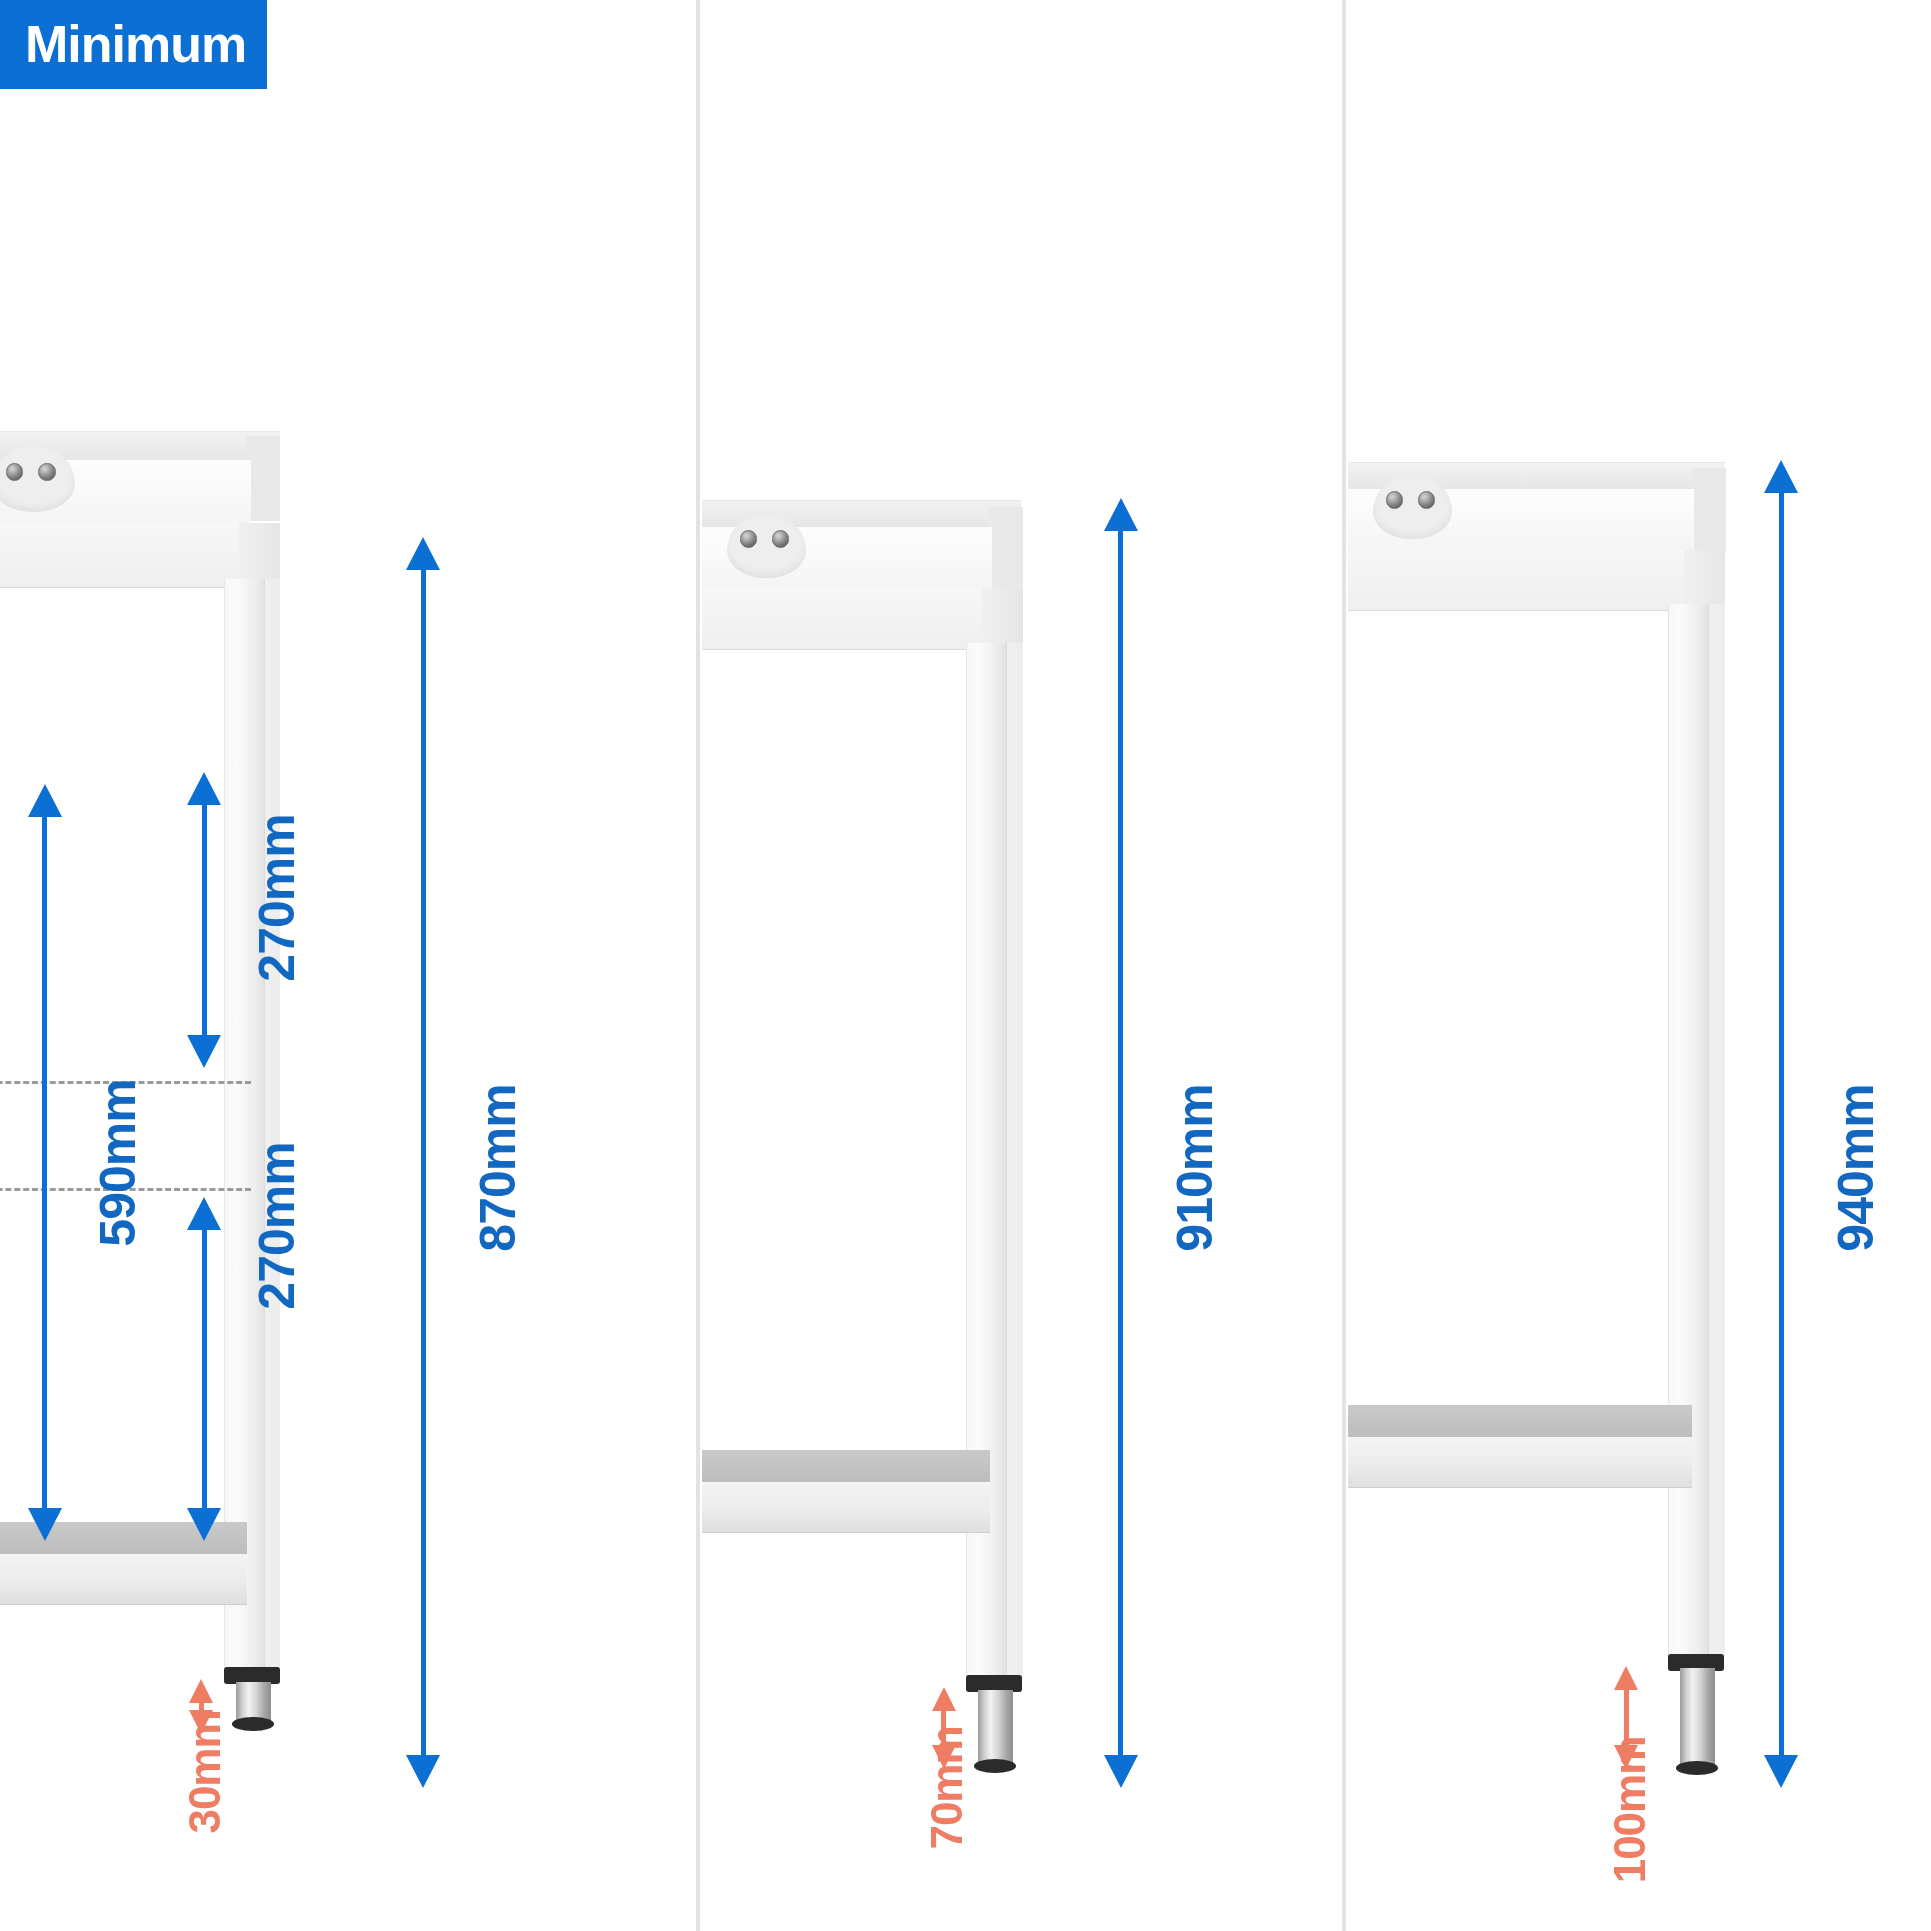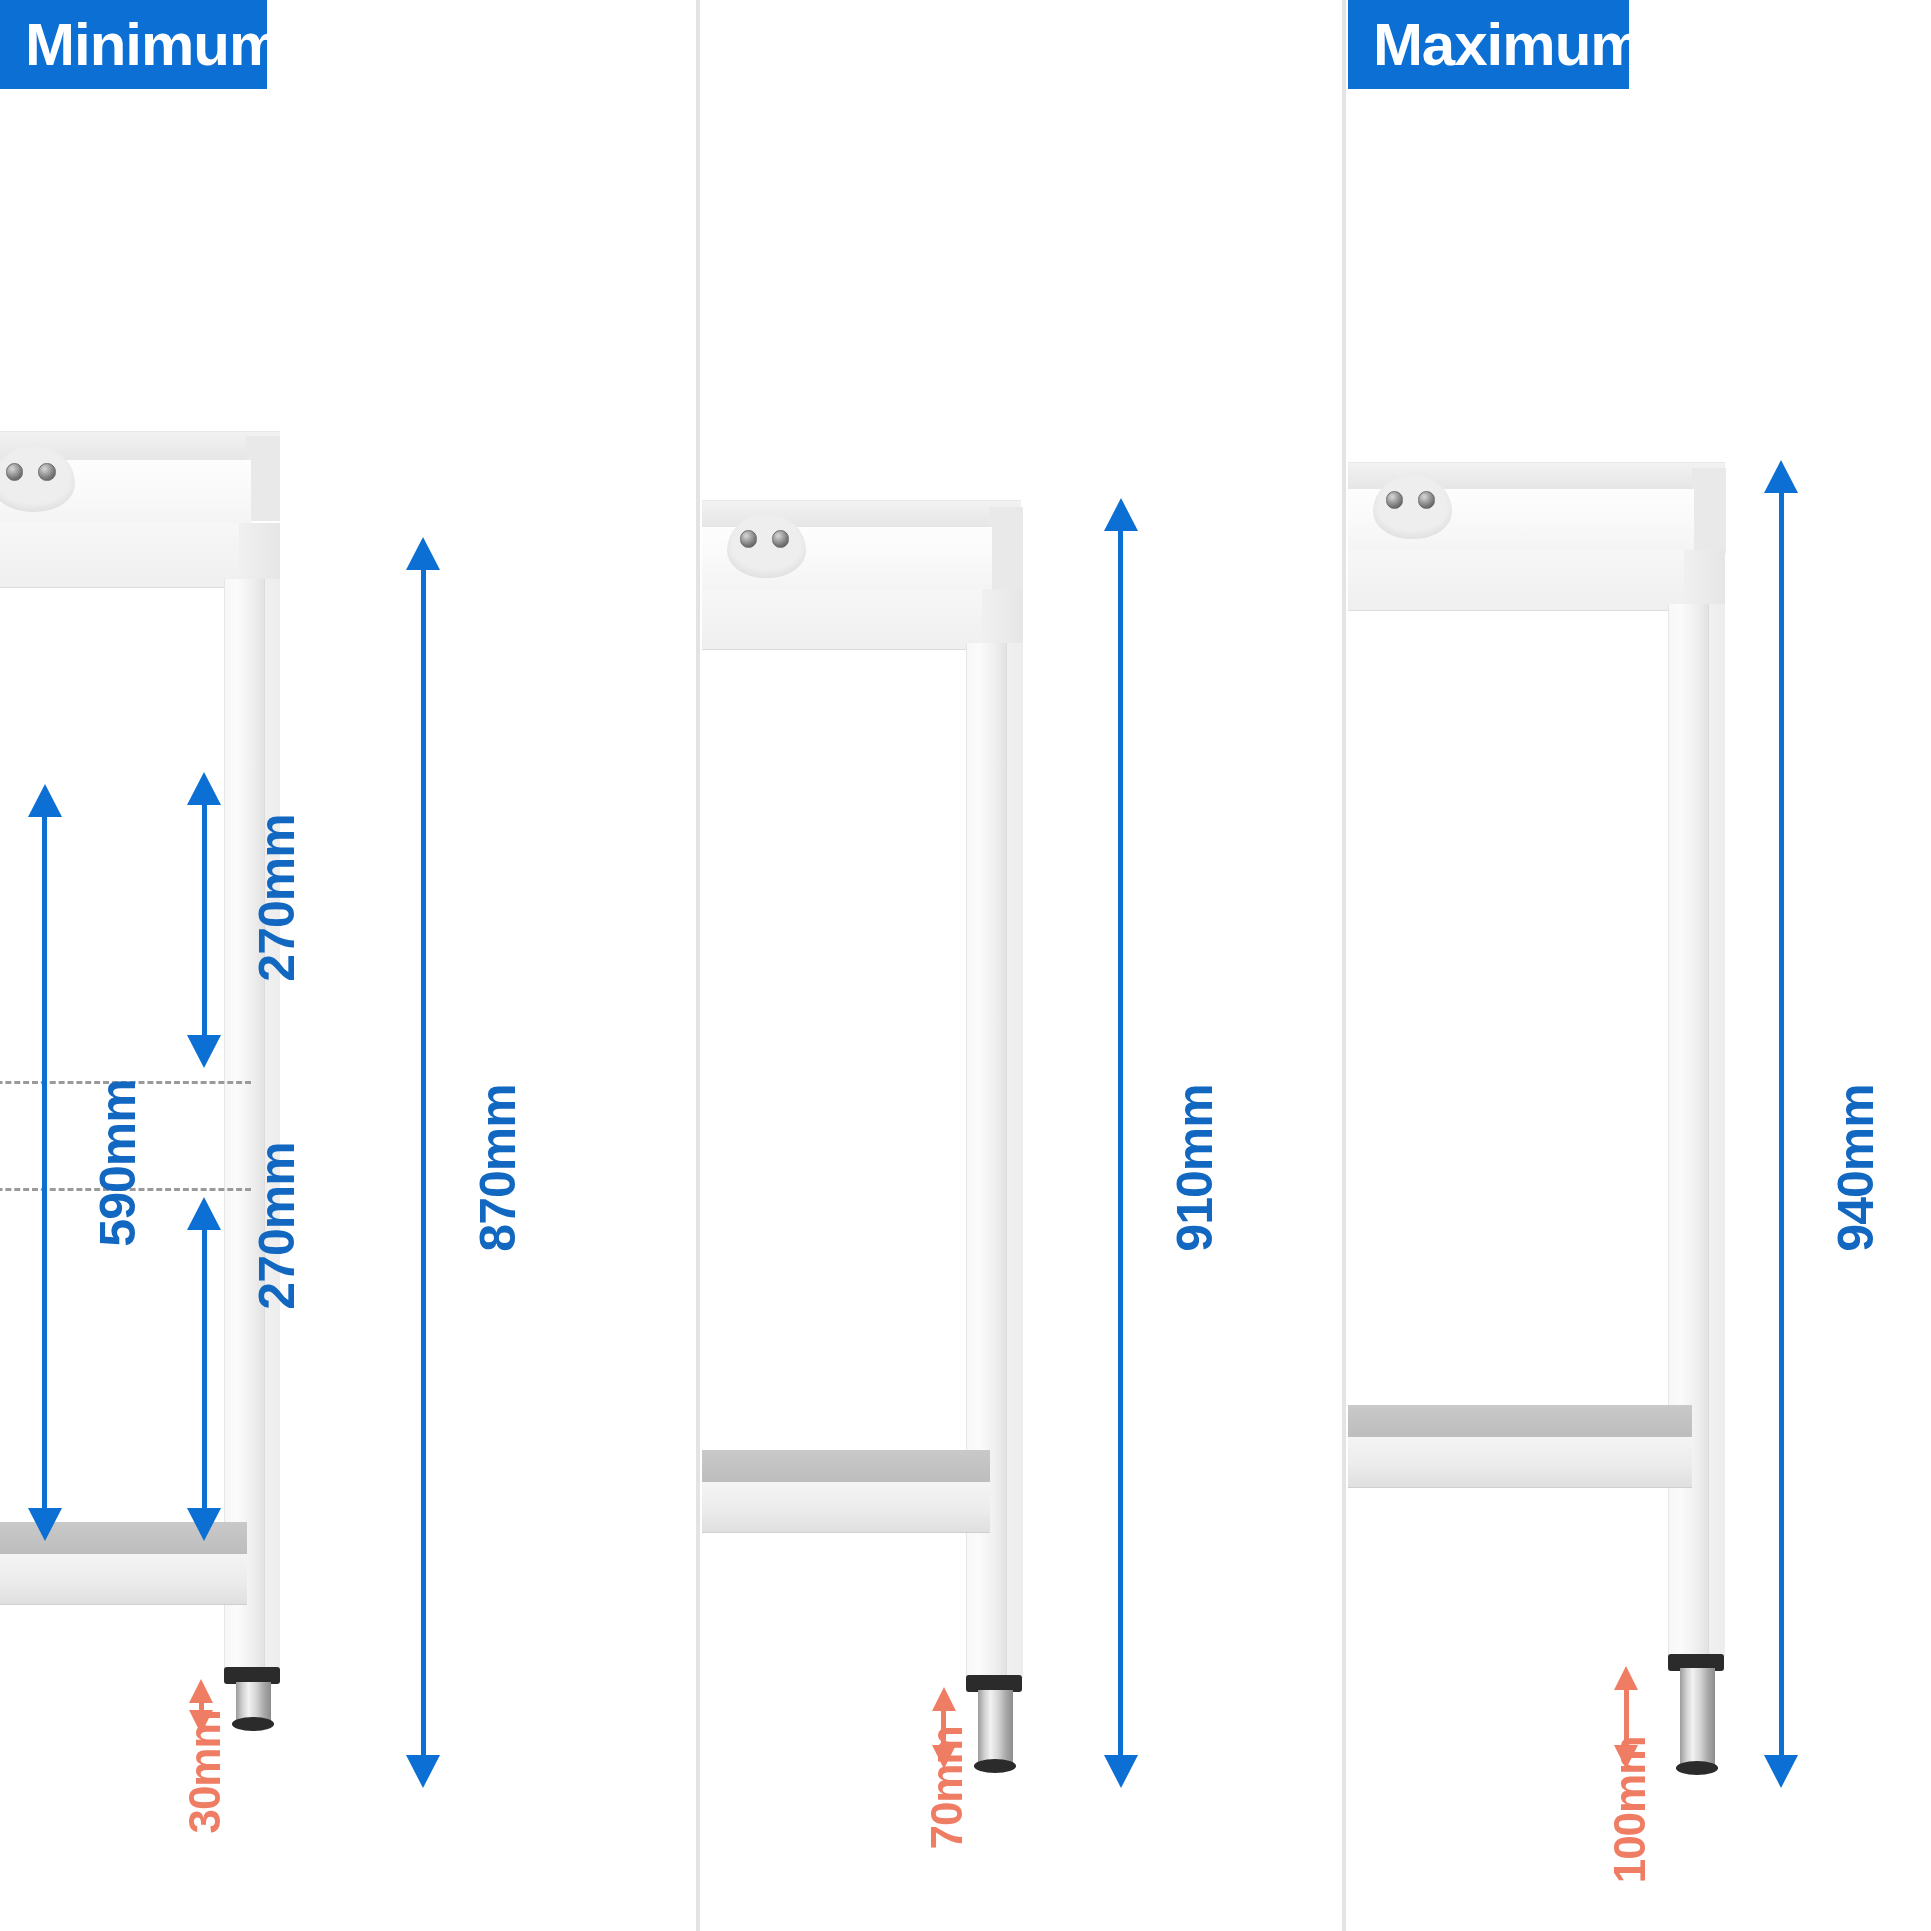--- a/index.html
+++ b/index.html
@@ -3,21 +3,21 @@
 <meta charset="utf-8">
 <style>
   html,body{margin:0;padding:0;background:#fff;}
   body{width:1931px;height:1931px;position:relative;overflow:hidden;
        font-family:"Liberation Sans","DejaVu Sans",sans-serif;}
 
   .panel{position:absolute;top:0;height:1931px;}
   .divider{position:absolute;top:0;width:3.9px;height:1931px;background:#e3e3e3;}
 
   .banner{position:absolute;top:0;height:89px;background:#0c6fd4;color:#fff;
-          font-weight:bold;font-size:60px;line-height:89px;
+          font-weight:bold;font-size:52px;line-height:89px;
           padding:0 25px;box-sizing:border-box;white-space:nowrap;letter-spacing:-1px;}
 
   
   .table{position:absolute;}
 
   
   .wt-top{position:absolute;background:linear-gradient(180deg,#f2f2f2 0%,#eaeaea 60%,#e4e4e4 100%);
           border-top:1px solid #e8e8e8;}
   .wt-face{position:absolute;background:linear-gradient(180deg,#fdfdfd 0%,#fafafa 45%,#f4f4f4 100%);
            border-bottom:1px solid #dedede;}
@@ -161,21 +161,20 @@
   <div class="dimlabel" style="left:466px;top:1168px;">910mm</div>
 
   <div class="arrow-up coral" style="left:232px;top:1687px;"></div>
   <div class="dimline coral" style="left:241px;top:1709px;height:39px;"></div>
   <div class="arrow-dn coral" style="left:232px;top:1745px;"></div>
   <div class="dimlabel coral" style="left:222px;top:1788px;">70mm</div>
 </div>
 
 <div class="panel" style="left:1346px;width:585px;">
 
-  <div class="banner" style="left:1.9px;width:281px;">Maximum</div>
 
   <div class="table">
     <div class="wt-top" style="left:1.9px;top:462px;width:377px;height:29px;"></div>
     <div class="wt-edge" style="left:346px;top:468px;width:34px;height:85px;"></div>
     <div class="wt-face" style="left:1.9px;top:489px;width:346px;height:62px;"></div>
     <div class="bracket" style="left:27px;top:475px;width:79px;height:64px;">
       <div class="screw" style="left:12.6px;top:16.4px;"></div>
       <div class="screw" style="left:45px;top:16.4px;"></div>
     </div>
     <div class="apron" style="left:1.9px;top:550px;width:338px;height:60px;"></div>

